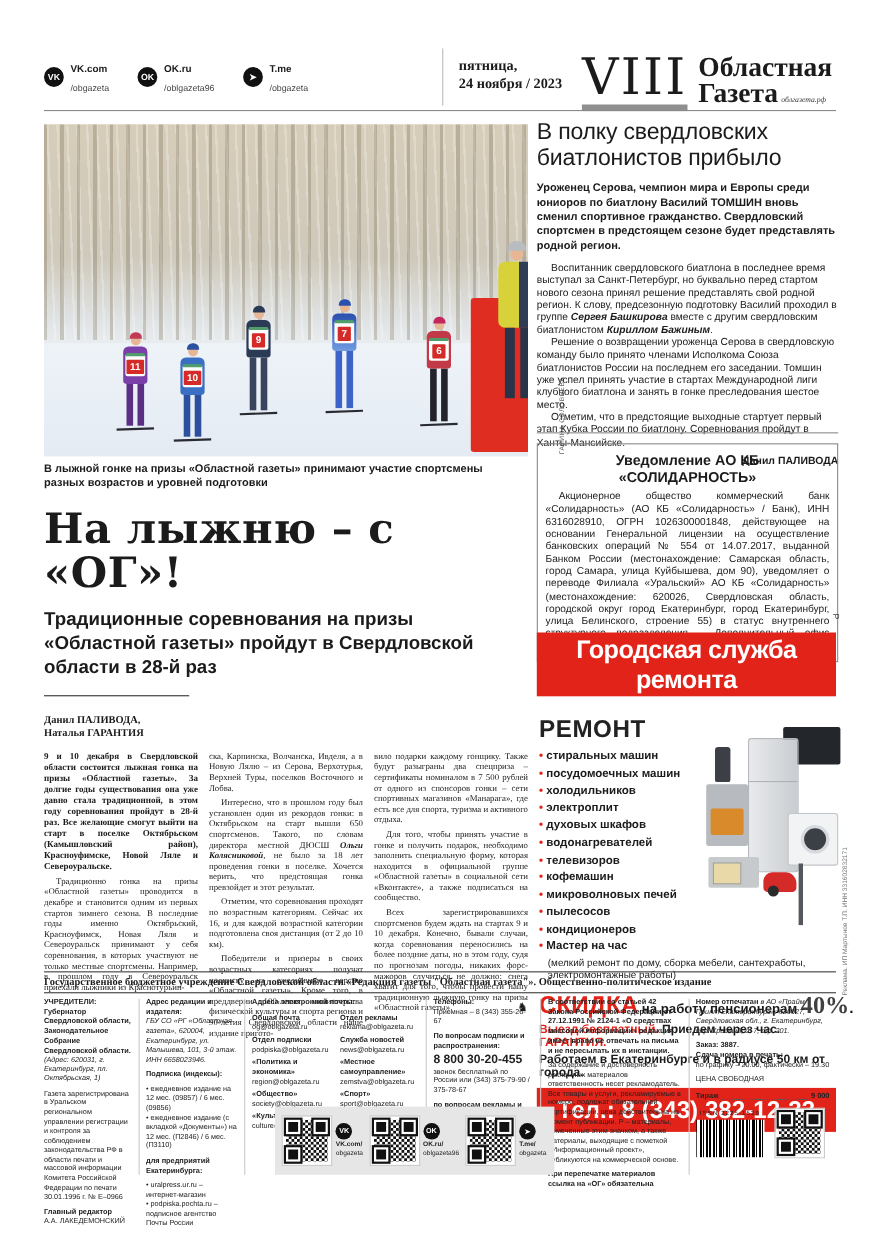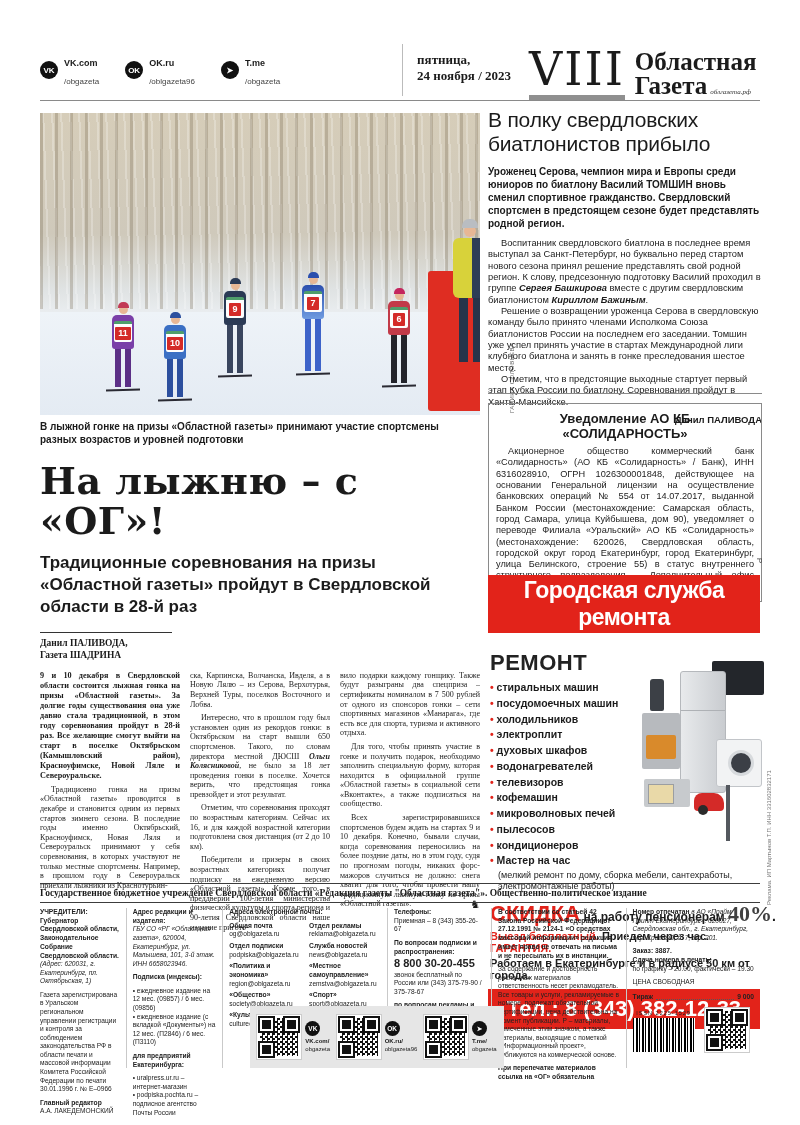--- a/index.html
+++ b/index.html
@@ -44,21 +44,21 @@
   #judge{position:absolute;left:408px;top:112px;width:44px;}
   #judge .head{width:12px;height:12px;border-radius:50%;background:#e7b795;margin:0 auto;position:relative;}
   #judge .head:before{content:"";position:absolute;left:-2px;top:-6px;width:16px;height:9px;border-radius:7px 7px 0 0;background:#b9bdc2;}
   #judge .body{width:34px;height:60px;margin:1px auto 0;border-radius:6px;background:linear-gradient(90deg,#d8d23a 0 55%,#2e3d56 55%);}
   #judge .legs{display:flex;justify-content:center;gap:5px;}
   #judge .legs i{display:block;width:9px;height:64px;background:#27344a;}
   #photo-credit{position:absolute;left:469px;top:300px;transform:rotate(-90deg);transform-origin:left top;font-size:6px;color:#666;letter-spacing:.5px;white-space:nowrap;}
   #caption{margin-top:6px;font-size:10px;font-weight:bold;line-height:1.25;width:420px;}
   #headline{margin-top:15px;font-family:"DejaVu Serif","Liberation Serif",serif;font-weight:600;font-size:38px;line-height:1.05;letter-spacing:.5px;}
   #subtitle{margin-top:11px;font-size:17px;font-weight:600;line-height:1.3;width:430px;}
-  #byline{margin-top:14px;border-top:1px solid #333;width:132px;padding-top:4px;
+  #byline{margin-top:14px;border-top:1px solid #333;width:132px;padding-top:16px;
           font-family:"Liberation Serif",serif;font-weight:bold;font-size:9.5px;line-height:1.3;}
   #cols{display:flex;gap:10px;margin-top:9px;font-family:"Liberation Serif",serif;}
   .col{width:140px;font-size:8px;line-height:1.2;text-align:justify;}
   .col p{margin:0 0 0;} .col p+p{margin-top:4px;text-indent:11px;}
   .col p.cont{margin-top:0;text-indent:0;}
   .lede{font-weight:bold;font-size:8.2px;line-height:1.22;}
   .boldname{font-weight:bold;font-style:italic;}
   .endmark{font-size:11px;line-height:1;float:right;}
 
   
@@ -251,21 +251,21 @@
             <i></i>
             <i></i>
           </div>
       </div>
     </div>
     <div id="photo-credit">ГАЛИНА СОЛОВЬЁВА</div>
     <div id="caption">В лыжной гонке на призы «Областной газеты» принимают участие спортсмены разных возрастов и уровней подготовки</div>
     <h1 id="headline" style="margin:15px 0 0;">На лыжню – с «ОГ»!</h1>
     <div id="subtitle">Традиционные соревнования на призы «Областной газеты» пройдут в Свердловской области в 28-й раз</div>
     <div id="byline">
-      <span>Данил ПАЛИВОДА,</span><br><span>Газета ШАДРИНА</span>
+      <span>Данил ПАЛИВОДА,</span><br><span>Наталья ГАРАНТИЯ</span>
     </div>
     <div id="cols">
       <div class="col">
         <p class="lede">9 и 10 декабря в Свердловской области состоится лыжная гонка на призы «Областной газеты». За долгие годы существования она уже давно стала традиционной, в этом году соревнования пройдут в 28-й раз. Все желающие смогут выйти на старт в поселке Октябрьском (Камышловский район), Красноуфимске, Новой Ляле и Североуральске.</p>
         <p>Традиционно гонка на призы «Областной газеты» проводится в декабре и становится одним из первых стартов зимнего сезона. В последние годы именно Октябрьский, Красноуфимск, Новая Ляля и Североуральск принимают у себя соревнования, в которых участвуют не только местные спортсмены. Например, в прошлом году в Североуральск приехали лыжники из Краснотурьин-</p>
       </div>
       <div class="col">
         <p class="cont">ска, Карпинска, Волчанска, Ивделя, а в Новую Лялю – из Серова, Верхотурья, Верхней Туры, поселков Восточного и Лобва.</p>
         <p><span>Интересно, что в прошлом году был установлен один из рекордов гонки: в Октябрьском на старт вышли 650 спортсменов. Такого, по словам директора местной ДЮСШ </span><span class="boldname">Ольги Колясниковой</span><span>, не было за 18 лет проведения гонки в поселке. Хочется верить, что предстоящая гонка превзойдет и этот результат.</span></p>
         <p>Отметим, что соревнования проходят по возрастным категориям. Сейчас их 16, и для каждой возрастной категории подготовлена своя дистанция (от 2 до 10 км).</p>

